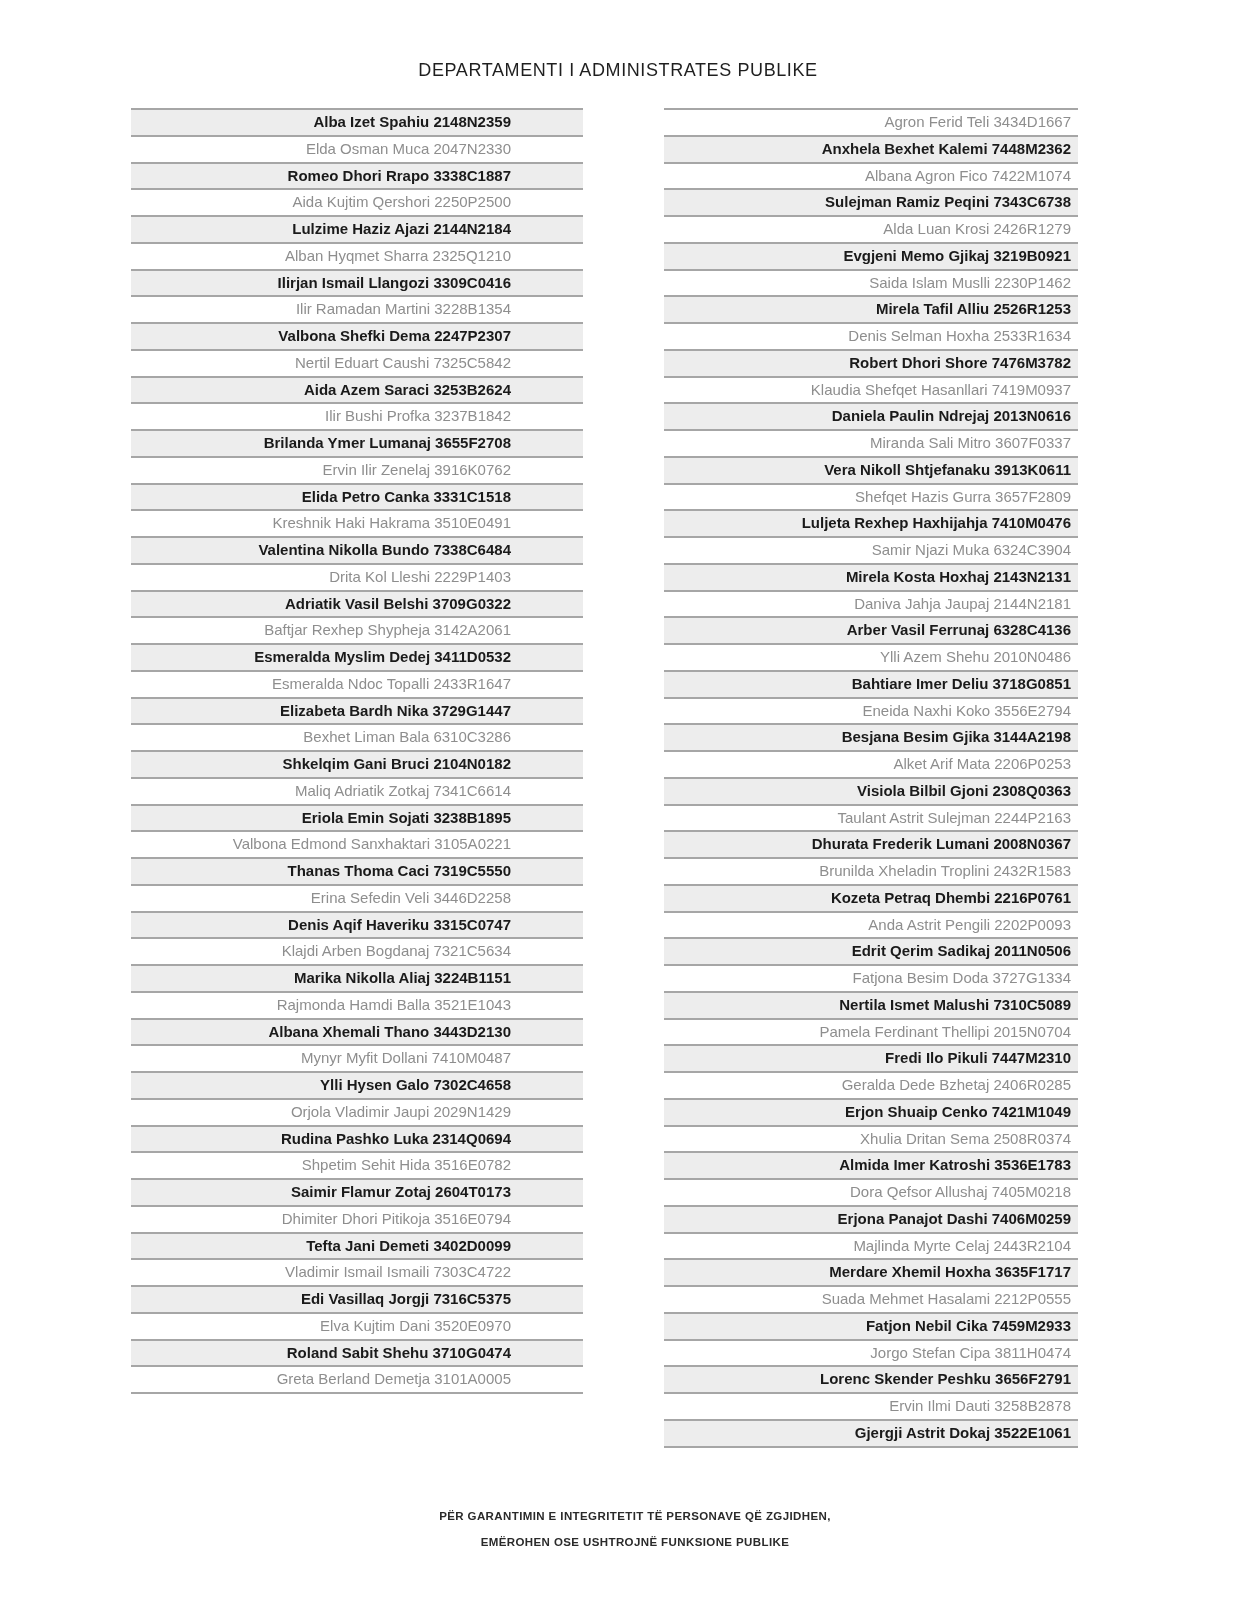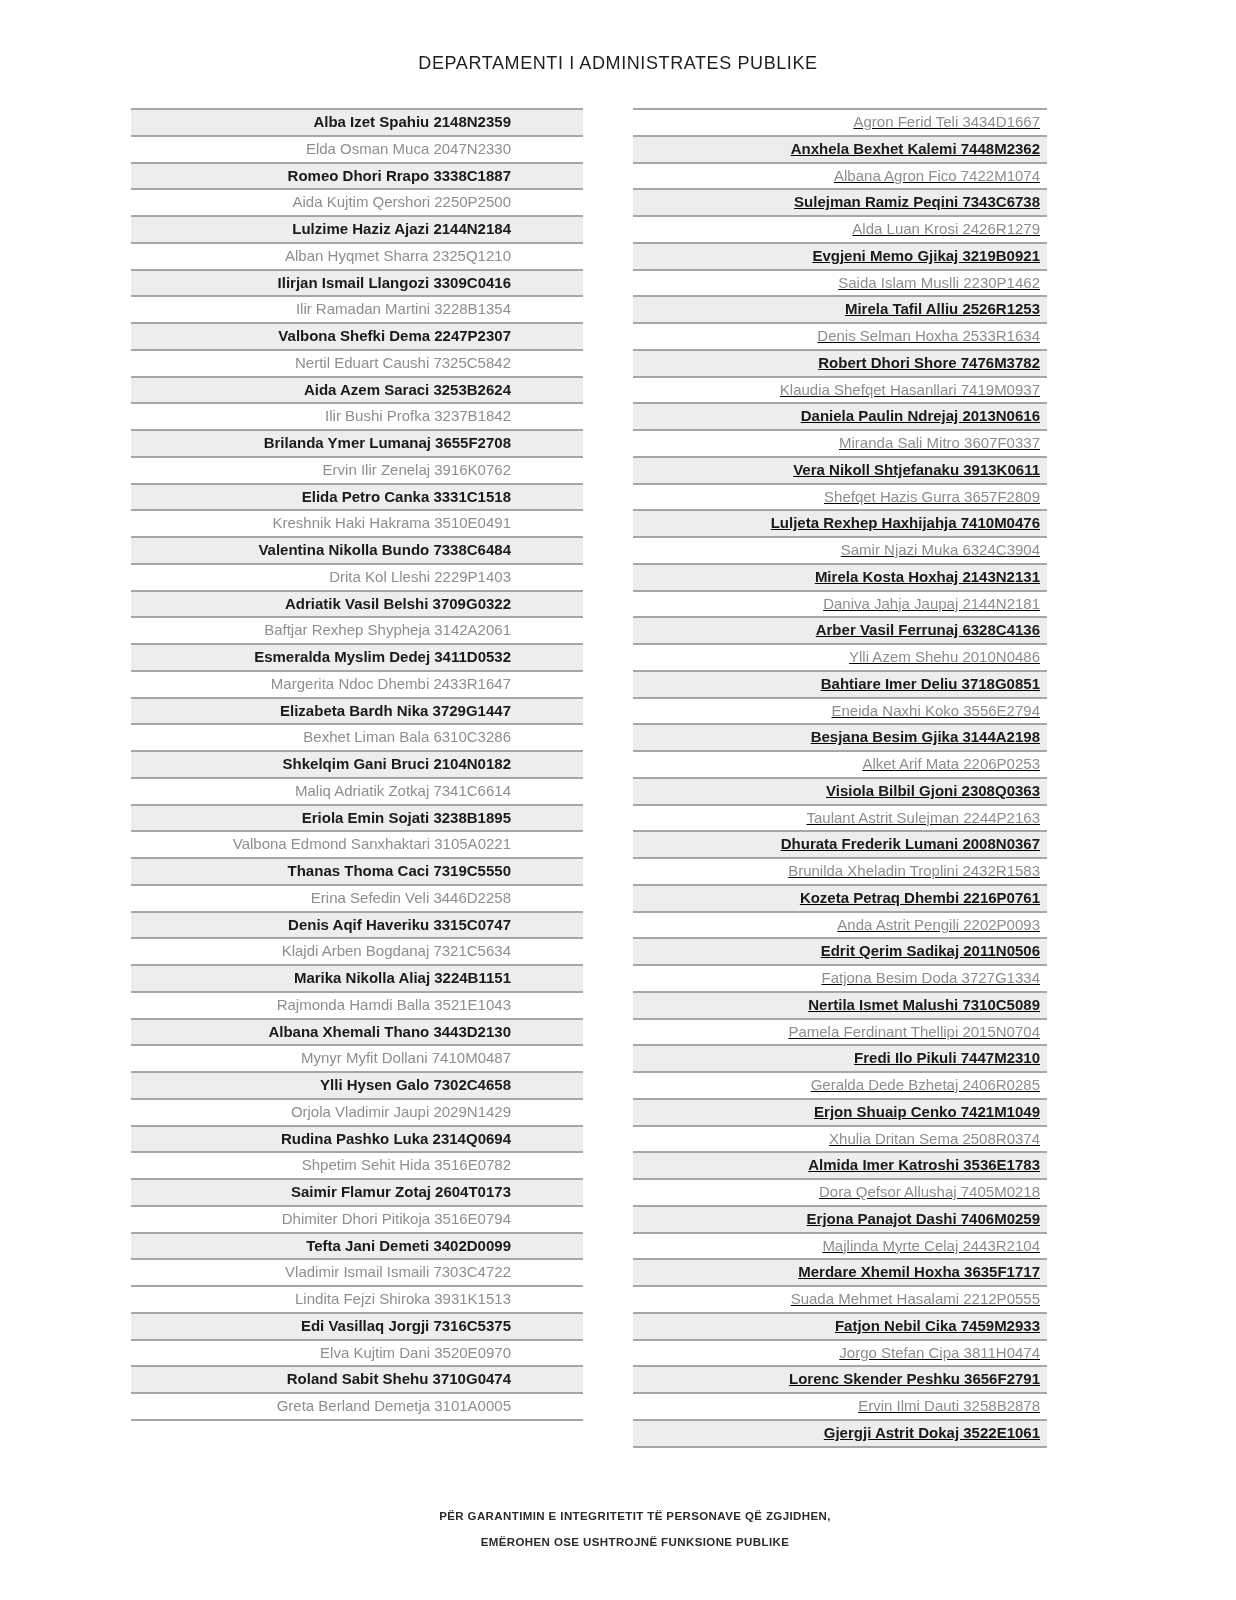--- a/index.html
+++ b/index.html
@@ -14,34 +14,34 @@
   }
   html,body{margin:0;padding:0;}
   body{
     width:1236px;height:1600px;
     background:var(--page-bg);
     position:relative;
     font-family:"Liberation Sans","DejaVu Sans",sans-serif;
     overflow:hidden;
   }
   .page-title{
-    position:absolute;top:53px;left:0;width:1236px;
+    position:absolute;top:60px;left:0;width:1236px;
     text-align:center;
     font-size:18px;
     letter-spacing:0.6px;
     color:var(--title-color);
     font-weight:400;
   }
   .name-column{
     position:absolute;
     top:108px;
     border-top:2px solid var(--border);
   }
   .name-column-left{left:131px;width:452px;}
-  .name-column-right{left:633px;width:414px;text-decoration:underline;}
+  .name-column-right{left:664px;width:414px;}
   .row{
     box-sizing:border-box;
     height:26.75px;
     line-height:24.5px;
     border-bottom:2px solid var(--border);
     text-align:right;
     font-size:15px;
     white-space:nowrap;
     overflow:hidden;
   }
@@ -90,21 +90,21 @@
     <div class="row row-light">Ilir Bushi Profka 3237B1842</div>
     <div class="row row-bold">Brilanda Ymer Lumanaj 3655F2708</div>
     <div class="row row-light">Ervin Ilir Zenelaj 3916K0762</div>
     <div class="row row-bold">Elida Petro Canka 3331C1518</div>
     <div class="row row-light">Kreshnik Haki Hakrama 3510E0491</div>
     <div class="row row-bold">Valentina Nikolla Bundo 7338C6484</div>
     <div class="row row-light">Drita Kol Lleshi 2229P1403</div>
     <div class="row row-bold">Adriatik Vasil Belshi 3709G0322</div>
     <div class="row row-light">Baftjar Rexhep Shypheja 3142A2061</div>
     <div class="row row-bold">Esmeralda Myslim Dedej 3411D0532</div>
-    <div class="row row-light">Margerita Ndoc Dhembi 2433R1647</div>
+    <div class="row row-light">Esmeralda Ndoc Topalli 2433R1647</div>
     <div class="row row-bold">Elizabeta Bardh Nika 3729G1447</div>
     <div class="row row-light">Bexhet Liman Bala 6310C3286</div>
     <div class="row row-bold">Shkelqim Gani Bruci 2104N0182</div>
     <div class="row row-light">Maliq Adriatik Zotkaj 7341C6614</div>
     <div class="row row-bold">Eriola Emin Sojati 3238B1895</div>
     <div class="row row-light">Valbona Edmond Sanxhaktari 3105A0221</div>
     <div class="row row-bold">Thanas Thoma Caci 7319C5550</div>
     <div class="row row-light">Erina Sefedin Veli 3446D2258</div>
     <div class="row row-bold">Denis Aqif Haveriku 3315C0747</div>
     <div class="row row-light">Klajdi Arben Bogdanaj 7321C5634</div>
@@ -113,21 +113,20 @@
     <div class="row row-bold">Albana Xhemali Thano 3443D2130</div>
     <div class="row row-light">Mynyr Myfit Dollani 7410M0487</div>
     <div class="row row-bold">Ylli Hysen Galo 7302C4658</div>
     <div class="row row-light">Orjola Vladimir Jaupi 2029N1429</div>
     <div class="row row-bold">Rudina Pashko Luka 2314Q0694</div>
     <div class="row row-light">Shpetim Sehit Hida 3516E0782</div>
     <div class="row row-bold">Saimir Flamur Zotaj 2604T0173</div>
     <div class="row row-light">Dhimiter Dhori Pitikoja 3516E0794</div>
     <div class="row row-bold">Tefta Jani Demeti 3402D0099</div>
     <div class="row row-light">Vladimir Ismail Ismaili 7303C4722</div>
-    <div class="row row-light">Lindita Fejzi Shiroka 3931K1513</div>
     <div class="row row-bold">Edi Vasillaq Jorgji 7316C5375</div>
     <div class="row row-light">Elva Kujtim Dani 3520E0970</div>
     <div class="row row-bold">Roland Sabit Shehu 3710G0474</div>
     <div class="row row-light">Greta Berland Demetja 3101A0005</div>
   </div>
 
 <div class="name-column name-column-right">
     <div class="row row-light">Agron Ferid Teli 3434D1667</div>
     <div class="row row-bold">Anxhela Bexhet Kalemi 7448M2362</div>
     <div class="row row-light">Albana Agron Fico 7422M1074</div>

